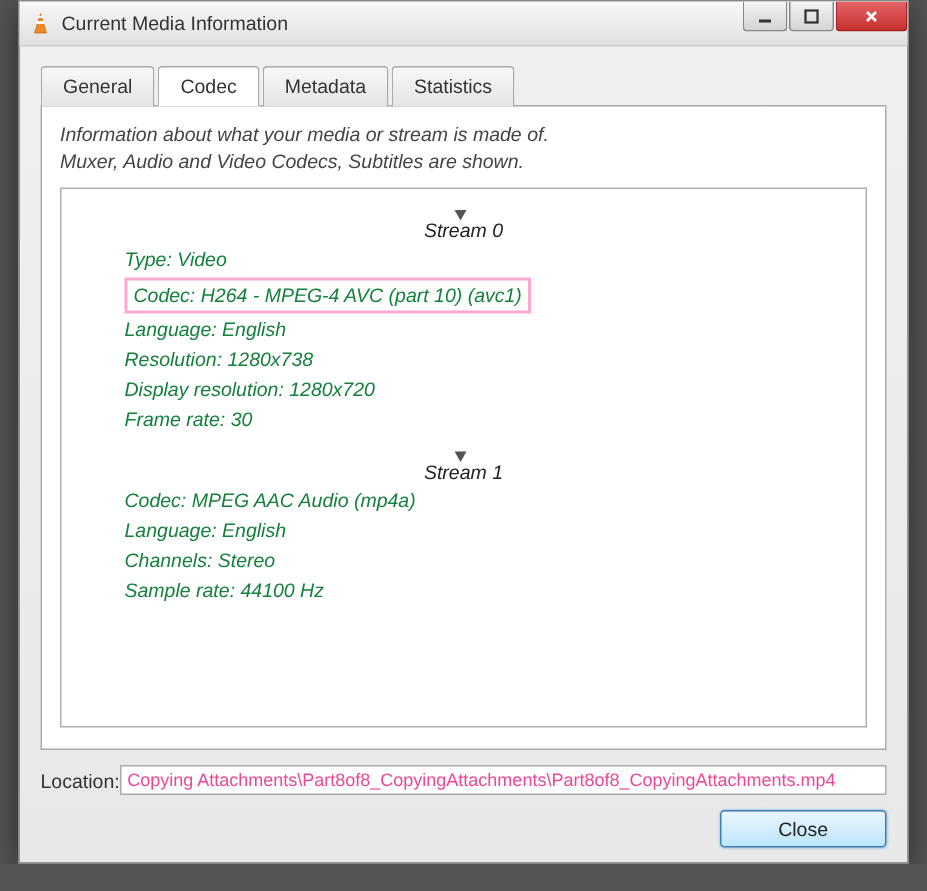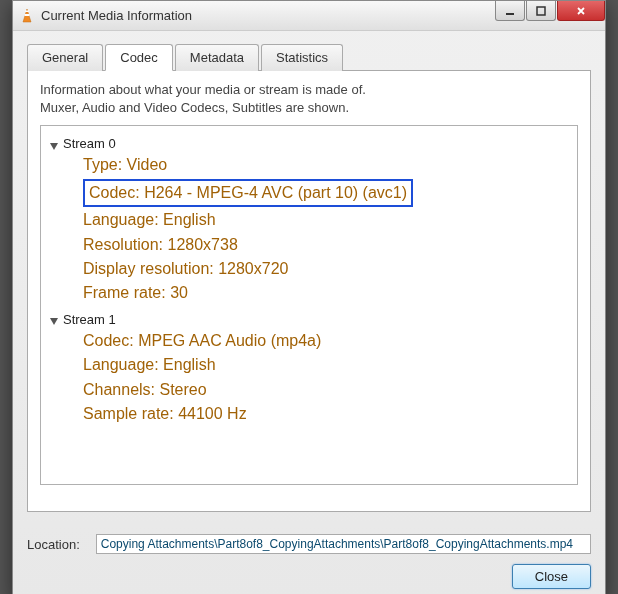--- a/index.html
+++ b/index.html
@@ -9,35 +9,35 @@
 .titlebar-icon { width: 16px; height: 16px; margin-right: 6px; }
 .title-text { flex: 1; color: #333; font-size: 13px; }
 .win-buttons { display: flex; align-items: flex-start; height: 100%; }
 .win-btn { width: 30px; height: 20px; margin-left: 1px; border: 1px solid #888; border-top: none; background: linear-gradient(to bottom, #f4f4f4, #d4d4d4); display: flex; align-items: center; justify-content: center; font-size: 11px; cursor: pointer; border-radius: 0 0 3px 3px; }
 .win-btn.close { width: 48px; background: linear-gradient(to bottom, #e46666, #c83030); color: #fff; border-color: #a02020; }
 .win-btn svg { width: 10px; height: 10px; }
 .content { padding: 12px 14px 10px 14px; }
 .tabs { display: flex; position: relative; border-bottom: 1px solid #aaa; }
 .tab { padding: 5px 14px; background: linear-gradient(to bottom, #f8f8f8, #e4e4e4); border: 1px solid #aaa; border-bottom: none; margin-right: 2px; border-radius: 3px 3px 0 0; color: #333; cursor: pointer; position: relative; top: 1px; font-size: 13px; }
 .tab.active { background: #fff; border-bottom: 1px solid #fff; z-index: 2; }
-.tab-panel { background: #fff; border: 1px solid #aaa; border-top: none; padding: 10px 12px 26px 12px; }
+.tab-panel { background: #fff; border: 1px solid #aaa; border-top: none; padding: 10px 12px 14px 12px; font-style: italic; }
 .info-text { color: #444; font-size: 13px; line-height: 1.4; margin-bottom: 8px; }
 .tree-box { border: 1px solid #b0b0b0; background: #fff; padding: 6px 4px 14px 4px; min-height: 360px; }
 .tree-node { padding: 2px 0; }
-.stream-header { display: flex; align-items: center; padding: 2px 4px; cursor: pointer; }
+.stream-header { display: flex; align-items: center; padding: 2px 4px; cursor: pointer; flex-direction: column; }
 .disclosure { width: 10px; height: 10px; margin-right: 4px; }
 .stream-label { color: #222; }
 .prop-list { padding-left: 38px; }
-.prop { padding: 1px 0; color: #a16207; font-size: 16px; line-height: 1.4; }
-.prop.highlighted { border: 2px solid #1d4ed8; padding: 1px 4px; margin: 1px 0; display: inline-block; text-align: center; }
-.location-row { display: flex; align-items: center; margin-top: 22px; gap: 16px; }
+.prop { padding: 1px 0; color: #15803d; font-size: 13px; line-height: 1.4; }
+.prop.highlighted { border: 2px solid #f9a8d4; padding: 1px 4px; margin: 1px 0; display: inline-block; text-align: center; }
+.location-row { display: flex; align-items: center; margin-top: 10px; gap: 0; }
 .location-label { color: #333; font-size: 13px; }
-.location-input { flex: 1; border: 1px solid #aaa; background: #fff; padding: 2px 4px; font-size: 12px; color: #0c4a6e; height: 20px; font-family: inherit; }
+.location-input { flex: 1; border: 1px solid #aaa; background: #fff; padding: 2px 4px; font-size: 12px; color: #ec4899; height: 20px; font-family: inherit; }
 .button-row { display: flex; justify-content: flex-end; margin-top: 10px; }
-.btn { padding: 4px 22px; border: 1px solid #3c7fb1; background: linear-gradient(to bottom, #eaf6fd, #bee6fd); border-radius: 3px; cursor: pointer; font-size: 13px; color: #222; box-shadow: 0 0 2px #7eb4ea; }
+.btn { padding: 4px 38px; border: 1px solid #3c7fb1; background: linear-gradient(to bottom, #eaf6fd, #bee6fd); border-radius: 3px; cursor: pointer; font-size: 13px; color: #222; box-shadow: 0 0 2px #7eb4ea; }
 </style>
 </head>
 <body>
 
 <div class="window">
   <div class="titlebar">
     <span class="titlebar-icon">
       <svg viewBox="0 0 16 16">
           <polygon points="8,1 12,14 4,14" fill="#f08a24" stroke="#c06a10" stroke-width="0.5"></polygon>
           <rect x="5.5" y="6" width="5" height="2" fill="#fff"></rect>

